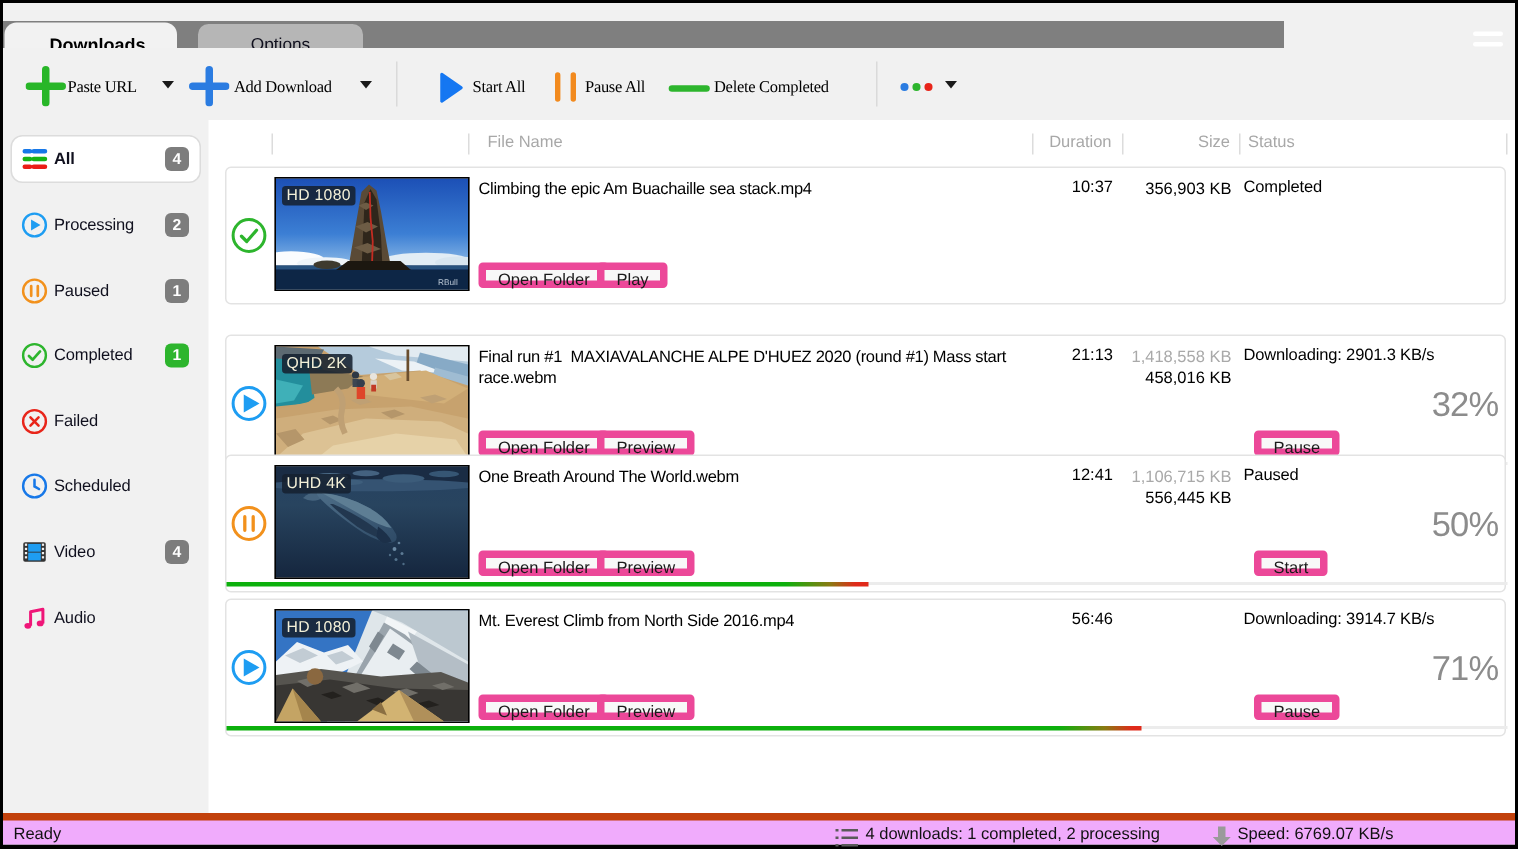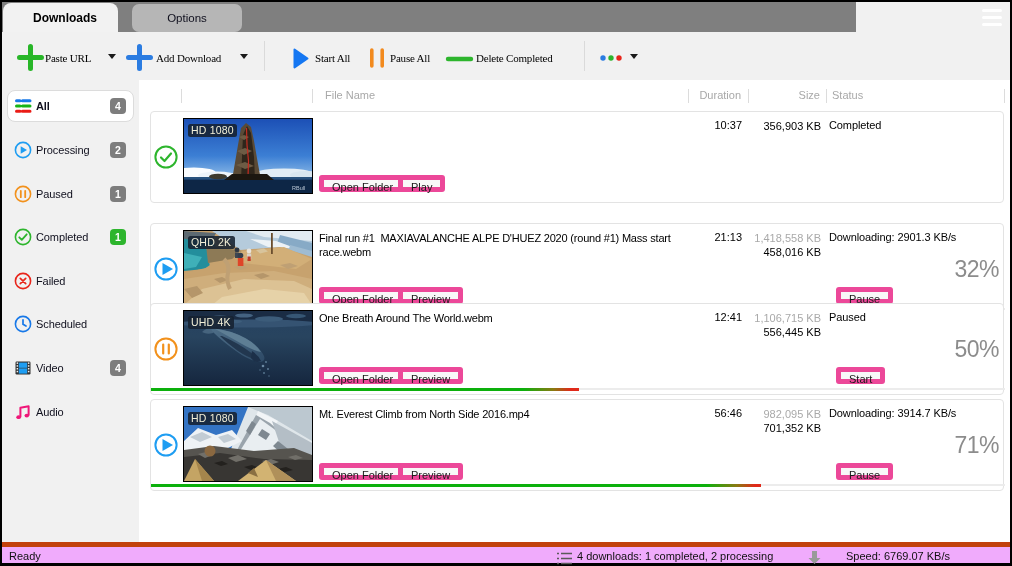--- a/index.html
+++ b/index.html
@@ -1,20 +1,20 @@
 <!DOCTYPE html>
 <html><head>
 <meta charset="utf-8">
 <style>
 * { margin:0; padding:0; box-sizing:border-box; }
 html,body { width:1012px; height:566px; overflow:hidden; }
 body { font-family:"Liberation Sans", sans-serif; background:#000; position:relative; }
 .win { position:absolute; left:2px; top:2px; width:1008px; height:561px; background:#f1f1f1; }
 
-.tabbar { position:absolute; left:0; top:0; width:854px; height:30px; background:#7f7f7f; }
+.tabbar { position:absolute; left:0; top:12px; width:854px; height:30px; background:#7f7f7f; }
 .tab-dl { position:absolute; left:1px; top:1px; width:115px; height:29px; background:#f2f2f2;
   border-radius:8px 8px 0 0; font-size:12px; font-weight:bold; color:#000;
   text-align:center; line-height:30px; padding-left:9px; }
 .tab-op { position:absolute; left:130px; top:2px; width:110px; height:28px; background:#b6b6b6;
   border-radius:7px; font-size:11.5px; color:#10101e; text-align:center; line-height:28px; }
 .burger div { position:absolute; width:20px; height:3px; background:#fff; border-radius:1.5px; left:980px; }
 .b1 { top:6.5px; } .b2 { top:13.5px; } .b3 { top:20.5px; }
 
 .toolbar { position:absolute; left:0; top:30px; width:1008px; height:48px; background:#f1f1f1; font-size:11px; color:#000; letter-spacing:-0.2px;font-family:Liberation Serif, serif; }
 .ti { position:absolute; }
@@ -214,20 +214,21 @@
         <path d="M48 61 L54 26 L57 9 L62 4 L67 8 L70 22 L74 45 L77 61 Z" fill="#5a4a36"></path>
         <path d="M57 61 L59 16 L63 7 L67 14 L70 38 L71 61 Z" fill="#2f261b"></path>
         <path d="M53 32 l8 -3 l7 3 l-8 4 Z M52 46 l9 -3 l9 4 l-9 3 Z M55 18 l5 -2 l5 2 l-5 3 Z" fill="#6d5c45"></path>
         <path d="M62.5 9 L63 26 L64.5 42 L64 58" stroke="#c42c22" stroke-width="1.2" fill="none"></path>
         <path d="M40 61 h50 l-7 -6 h-35 Z" fill="#1c1710"></path>
         <rect y="61" width="128" height="13" fill="#0d2646"></rect>
         <text x="108" y="71" font-size="5.5" fill="#b9c6d4" font-family="Liberation Sans">RBull</text>
       </svg>
           <div class="tlabel">HD 1080</div>
         </div>
+      <div class="title">Climbing the epic Am Buachaille sea stack.mp4</div>
       <div class="dur">10:37</div>
       <div class="sz">356,903 KB</div>
       <div class="stat">Completed</div>
       <div class="btn" style="left:168px;">Open Folder</div>
       <div class="btn" style="left:247px;">Play</div>
     </div>
 
     <div class="card" style="top:127px;margin-top:16px;">
       <svg class="ricon" viewBox="0 0 24 24">
           <circle cx="12" cy="12" r="10.6" fill="none" stroke="#1e9df2" stroke-width="2"></circle>
@@ -354,35 +355,34 @@
         <path d="M0 74 L11 52 L30 74 Z" fill="#c4a464"></path>
         <path d="M11 52 L18 74 L30 74 Z" fill="#a5854c"></path>
         <path d="M54 74 L82 53 L112 74 Z" fill="#d2b372"></path>
         <path d="M82 53 L92 74 L112 74 Z" fill="#b0905a"></path>
         <path d="M64 66 l6 -5 l4 9 Z" fill="#8a6f42"></path>
       </svg>
           <div class="tlabel">HD 1080</div>
         </div>
       <div class="title">Mt. Everest Climb from North Side 2016.mp4</div>
       <div class="dur">56:46</div>
-      <div class="sz"><span class="szg">982,095 KB</span><br>701,352 KB</div>
       <div class="stat">Downloading: 3914.7 KB/s</div>
       <div class="pct">71%</div>
       <div class="btn" style="left:168px;">Open Folder</div>
       <div class="btn" style="left:247px;">Preview</div>
       <div class="btn" style="left:685px;">Pause</div>
       <div class="ptrack"></div>
       <div class="prog" style="width:610px; background:linear-gradient(90deg,#0cb00c 0%,#0cb00c 91%,#8a7a12 96%,#e02a1a 99%);"></div>
     </div>
   </div>
 
   <div class="status">
     <span style="position:absolute; left:7px; top:3px;">Ready</span>
     <svg style="position:absolute; left:554px; top:5px;" width="17" height="13" viewBox="0 0 17 13">
       <path d="M1 1.5 h2 M5 1.5 h11 M1 6.5 h2 M5 6.5 h11 M1 11.5 h2 M5 11.5 h11" stroke="#5a5a5a" stroke-width="1.6"></path>
     </svg>
     <span style="position:absolute; left:575px; top:3px;">4 downloads: 1 completed, 2 processing</span>
     <svg style="position:absolute; left:806px; top:3px;" width="13" height="15" viewBox="0 0 13 15">
       <path d="M4 1 h5 v7 h3.5 L6.5 14 L0.5 8 H4 Z" fill="#9a9a9a"></path>
     </svg>
-    <span style="position:absolute; left:823px; top:3px;margin-left:21px;">Speed: 6769.07 KB/s</span>
+    <span style="position:absolute; left:823px; top:3px;">Speed: 6769.07 KB/s</span>
   </div>
 </div>
 
 </body></html>

